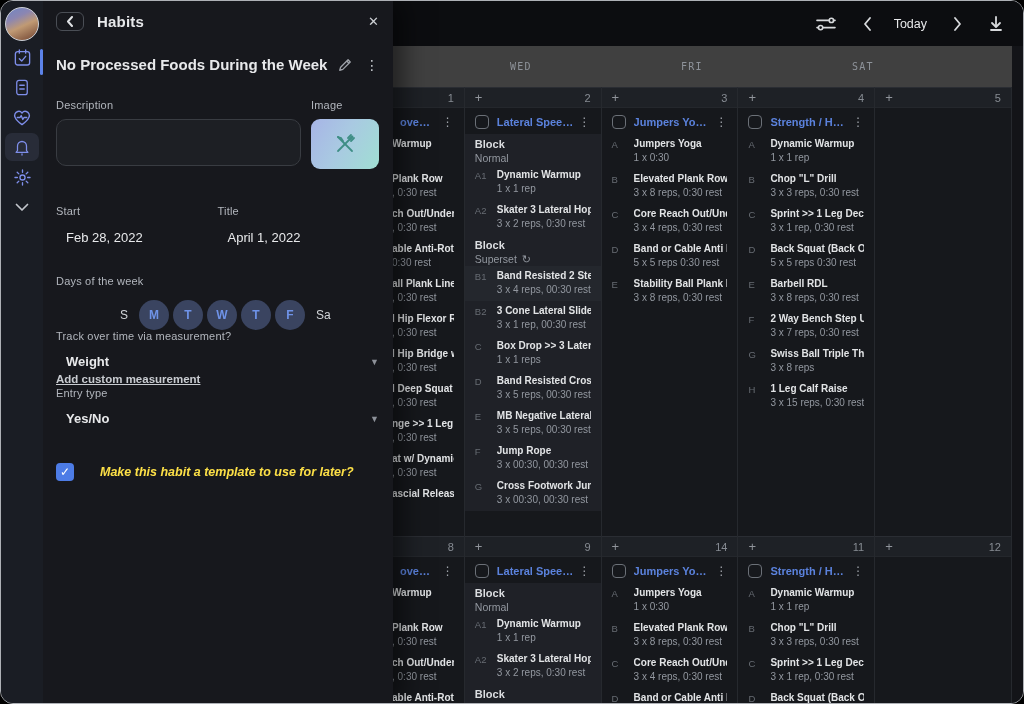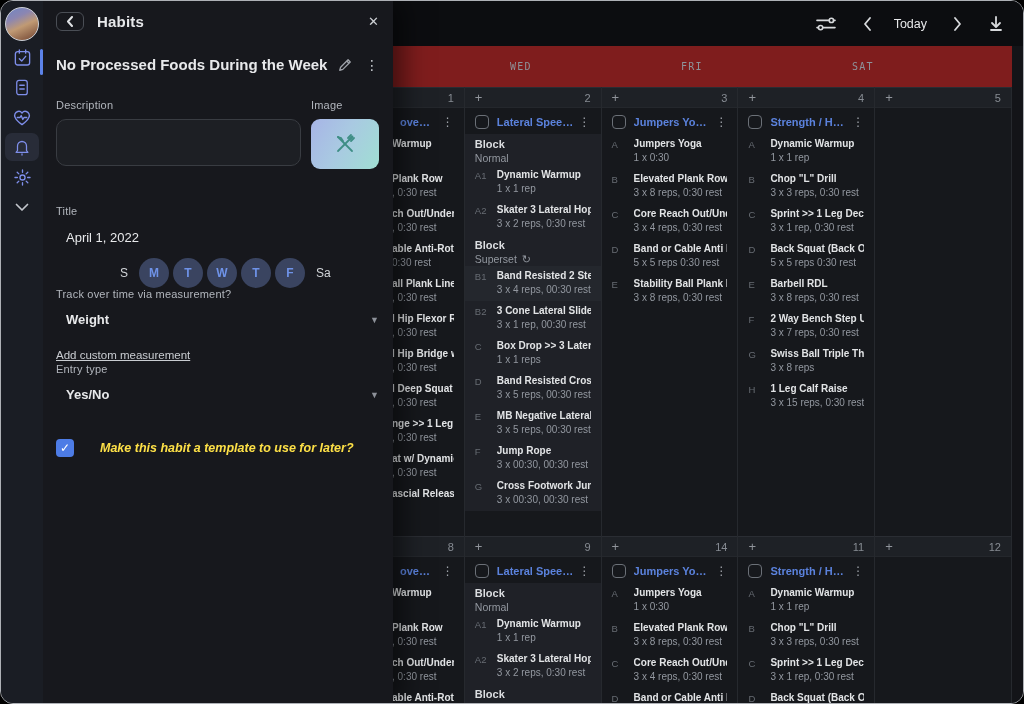--- a/index.html
+++ b/index.html
@@ -43,33 +43,33 @@
   .d-col{width:175px;}
   .d-val{font-size:13px;color:#e8e9eb;margin-top:13px;padding-left:10px;}
   .days-lbl{margin-top:30px;}
   .days-row{display:flex;align-items:center;margin-top:13px;padding-left:55px;}
   .day-plain{font-size:12px;color:#d2d5d9;margin:0 9px;}
   .day-circle{width:30px;height:30px;border-radius:50%;background:#3a4460;color:#6f93e8;font-size:12px;font-weight:bold;
               display:flex;align-items:center;justify-content:center;margin:0 2px;}
   .sel-row{display:flex;align-items:center;margin-top:12px;padding-left:10px;}
   .sel-val{font-size:13px;font-weight:bold;}
   .sel-car{margin-left:auto;color:#8d9199;font-size:9px;}
-  .link{display:inline-block;margin-top:22px;font-size:11.5px;color:#c9ccd1;text-decoration:underline;}
+  .link{display:inline-block;margin-top:4px;font-size:11.5px;color:#c9ccd1;text-decoration:underline;font-weight:bold;}
   .mt30{}
   .cb-row{display:flex;align-items:center;margin-top:37px;}
   .cb{width:18px;height:18px;border-radius:4px;background:#4d7ce6;color:#fff;font-size:12px;display:flex;align-items:center;justify-content:center;}
   .cb-lbl{margin-left:26px;font-size:12.5px;font-weight:bold;color:#fde047;font-style:italic;}
 
   
   .calendar{position:absolute;left:327px;top:0;right:0;height:100%;z-index:1;background:#131418;}
   .topbar{height:45px;background:#0c0d10;display:flex;align-items:center;justify-content:flex-end;padding-right:19px;}
   .topbar .tb{display:flex;align-items:center;justify-content:center;margin-left:26px;}
   .topbar svg{stroke:#d7d9dc;fill:none;stroke-width:1.8;stroke-linecap:round;stroke-linejoin:round;}
   .today{font-size:12.5px;color:#e8e9eb;margin-left:22px;}
-  .daynames{height:41px;background:#7f1d1d;display:flex;width:684px;text-align:right;}
+  .daynames{height:41px;background:#404040;display:flex;width:684px;text-align:right;}
   .dn-cell{flex:1;display:flex;align-items:center;padding-left:11px;
            font-family:"DejaVu Sans Mono",monospace;font-size:10px;letter-spacing:1.2px;color:#8e939a;}
   .grid{position:absolute;top:86px;left:0;width:684px;bottom:0;display:flex;flex-direction:column;}
   .week{display:flex;}
   .week1{height:449px;}
   .week2{flex:1;overflow:hidden;}
   .col{flex:1;min-width:0;border-right:1px solid #26292e;display:flex;flex-direction:column;background:#16181c;}
   .strip{height:21px;flex:none;background:#1e2126;border-top:1px solid #2a2d33;border-bottom:1px solid #24272c;
          display:flex;align-items:center;padding:0 10px;}
   .plus{color:#90949b;font-size:13px;line-height:1;}
@@ -637,25 +637,30 @@
               <line x1="20" y1="6" x2="6" y2="20"></line>
               <path d="M17.5 8.5l3-3M19 10l3-3M16 7l3-3"></path>
             </svg>
           </span>
         </div>
       </div>
     </div>
 
     <div class="dates">
       <div class="d-col">
+        <div class="lbl">Start</div>
+        <div class="d-val">Feb 28, 2022</div>
+      </div>
+      <div class="d-col">
         <div class="lbl">Title</div>
         <div class="d-val">April 1, 2022</div>
       </div>
     </div>
 
+    <div class="lbl days-lbl">Days of the week</div>
     <div class="days-row" id="days-row">
         <span class="day-plain">S</span>
         <span class="day-circle">M</span>
         <span class="day-circle">T</span>
         <span class="day-circle">W</span>
         <span class="day-circle">T</span>
         <span class="day-circle">F</span>
         <span class="day-plain">Sa</span>
       </div>
 

